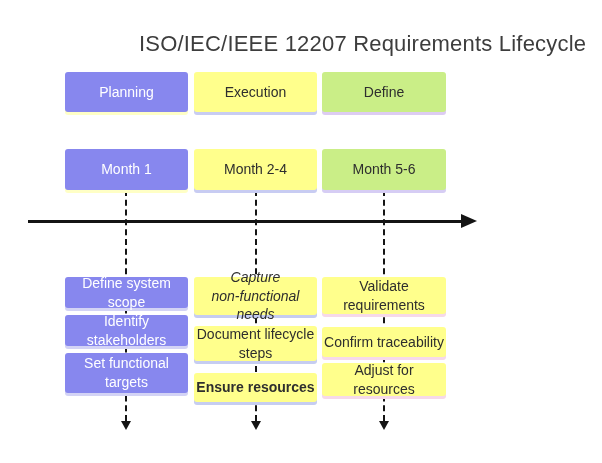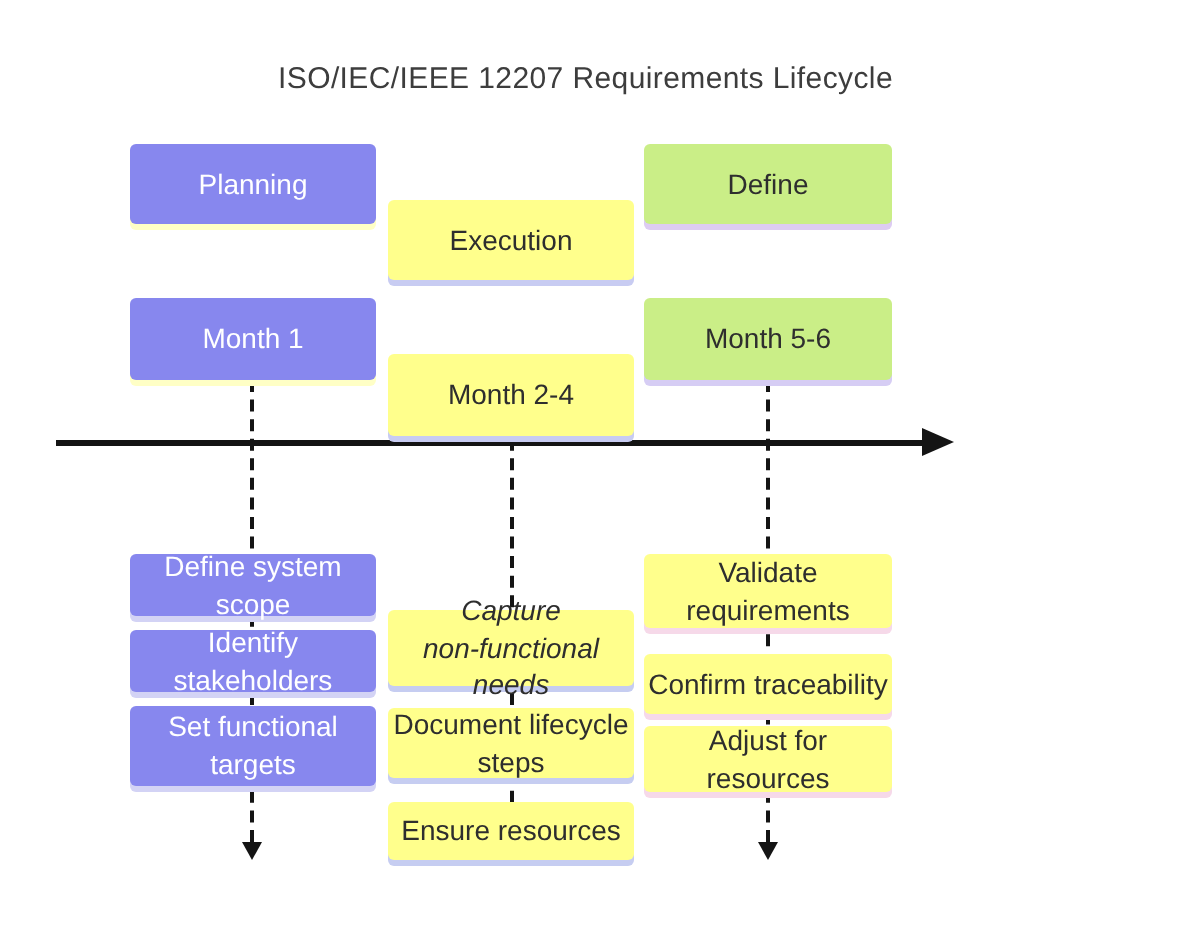--- a/index.html
+++ b/index.html
@@ -2,44 +2,44 @@
 <html><head>
 <meta charset="utf-8">
 <style>
   html,body { margin:0; padding:0; background:#ffffff; }
   #canvas {
     position:relative; width:602px; height:463px; background:#ffffff;
     font-family:"Liberation Sans", sans-serif; overflow:hidden;
   }
   #title {
     position:absolute; left:139px; top:31px;
-    font-size:15px; color:#3d3d3d; letter-spacing:0.2px; white-space:nowrap;
+    font-size:22px; color:#3d3d3d; letter-spacing:0.2px; white-space:nowrap;
   }
   .box {
     position:absolute; border-radius:3px; z-index:2;
     display:flex; align-items:center; justify-content:center;
     text-align:center; font-size:14px; line-height:1.35; white-space:pre-line;
     background:var(--fill,#eee); color:var(--text,#222);
     box-shadow:0 3px 0 var(--shadow,transparent);
   }
   
   .c1 { left:65px;  width:123px; }
-  .c2 { left:194px; width:123px;margin-top:28px; }
+  .c2 { left:194px; width:123px; }
   .c3 { left:322px; width:124px; }
   
   .phase { top:72px; height:40px; }
   
   .month { top:149px; height:41px; }
   
   .t1a { top:277px; height:31px; }
   .t1b { top:315px; height:31px; }
   .t1c { top:353px; height:40px; }
   .t2a { top:277px; height:38px;font-style:italic; }
   .t2b { top:326px; height:35px; }
-  .t2c { top:373px; height:29px; }
+  .t2c { top:373px; height:29px;font-weight:bold; }
   .t3a { top:277px; height:37px; }
   .t3b { top:327px; height:30px; }
   .t3c { top:363px; height:33px; }
   
   .dashline {
     position:absolute; top:190px; height:231px; width:0;
     border-left:2px dashed #141414; z-index:1;
   }
   .dl1 { left:125px; } .dl2 { left:255px; } .dl3 { left:383px; }
   .dashhead {

